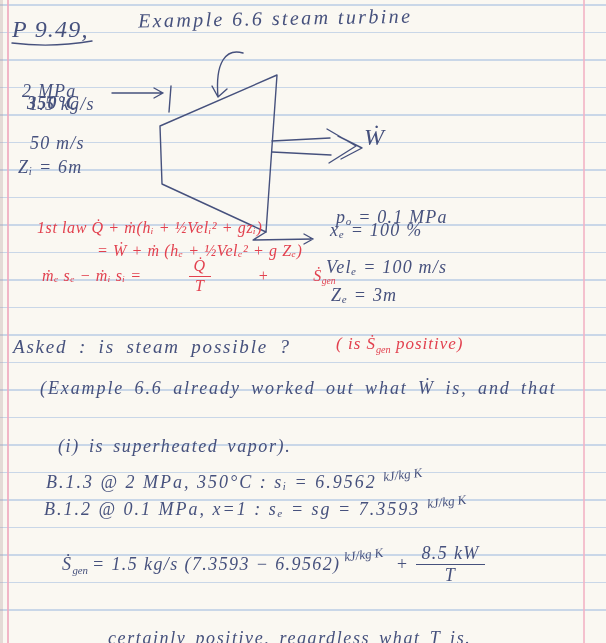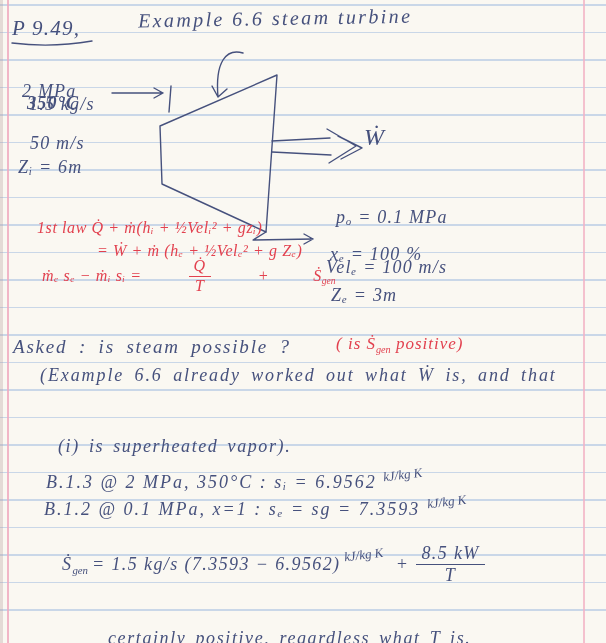--- a/index.html
+++ b/index.html
@@ -38,54 +38,54 @@
 
   <svg class="sketch" width="606" height="643" viewBox="0 0 606 643" fill="none" stroke="#46517d" stroke-width="1.4" stroke-linecap="round" stroke-linejoin="round">
     <path d="M12,43 Q52,48 92,41"></path>
     <path d="M160,126 L277,75 L266,232 L162,184 Z"></path>
     <path d="M112,93 L163,93 M163,93 L154,88 M163,93 L154,98 M171,86 L169,112"></path>
     <path d="M243,53 C226,48 215,62 218,97 M218,97 L212,86 M218,97 L227,89"></path>
     <path d="M272,141 L330,138 M272,152 L331,155 M327,129 L356,146 L329,163 M338,136 L362,148 L341,159"></path>
     <path d="M266,232 L253,240 L313,239 M313,239 L304,234 M313,239 L304,244"></path>
   </svg>
 
-  <span class="t" style="left:12px;top:16px;font-size:21px;">P 9.49,</span>
+  <span class="t" style="left:12px;top:16px;font-size:24px;">P 9.49,</span>
   <span class="t" style="left:138px;top:7px;font-size:20px;letter-spacing:2.4px;transform:rotate(-1deg);">Example 6.6 steam turbine</span>
 
   <span class="t" style="left:29px;top:54px;margin-top:40px;">1.5 kg/s</span>
   <span class="t" style="left:22px;top:81px;">2 MPa</span>
   <span class="t bold" style="left:27px;top:93px;text-align:right;">350°C</span>
   <span class="t" style="left:30px;top:133px;">50 m/s</span>
   <span class="t" style="left:18px;top:157px;">Zᵢ = 6m</span>
 
   <span class="t" style="left:364px;top:124px;font-size:24px;">Ẇ</span>
 
   <span class="t" style="left:336px;top:207px;">pₒ = 0.1 MPa</span>
-  <span class="t" style="left:330px;top:244px;font-family:Liberation Serif, serif;">xₑ = 100 %</span>
+  <span class="t" style="left:330px;top:220px;font-family:Liberation Serif, serif;">xₑ = 100 %</span>
   <span class="t" style="left:326px;top:257px;">Velₑ = 100 m/s</span>
   <span class="t" style="left:331px;top:285px;">Zₑ = 3m</span>
 
   <span class="t red" style="left:37px;top:219px;font-size:16px;letter-spacing:0.6px;">1st law  Q̇ + ṁ(hᵢ + ½Velᵢ² + gzᵢ)</span>
   <span class="t red" style="left:97px;top:242px;font-size:16px;letter-spacing:0.6px;">= Ẇ + ṁ (hₑ + ½Velₑ² + g Zₑ)</span>
   <span class="t red eqrow" style="left:42px;top:258px;font-size:16px;letter-spacing:0.6px;gap:44px;">
     <span>ṁₑ sₑ − ṁᵢ sᵢ  =</span>
     <span class="frac">
       <span class="num">Q̇</span>
       <span class="den">T</span>
     </span>
     <span>+</span>
     <span><span>Ṡ</span><span class="sub">gen</span></span>
   </span>
 
   <span class="t" style="left:13px;top:336px;font-size:19px;letter-spacing:1.8px;word-spacing:5px;">Asked :  is steam possible ?</span>
   <span class="t red" style="left:336px;top:334px;font-size:17px;letter-spacing:1px;">
     <span>( is </span><span>Ṡ</span><span class="sub">gen</span><span> positive)</span>
   </span>
 
-  <span class="t" style="left:40px;top:365px;letter-spacing:1.9px;word-spacing:4px;text-align:right;">(Example 6.6 already worked out what Ẇ is, and that</span>
+  <span class="t" style="left:40px;top:378px;letter-spacing:1.9px;word-spacing:4px;text-align:right;">(Example 6.6 already worked out what Ẇ is, and that</span>
   <span class="t" style="left:58px;top:415px;letter-spacing:1.6px;word-spacing:3px;margin-top:21px;">(i) is superheated vapor).</span>
 
   <span class="t" style="left:46px;top:472px;letter-spacing:2px;">
     <span>B.1.3 @ 2 MPa, 350°C :  sᵢ = 6.9562</span>
     <span class="units">kJ/kg K</span>
   </span>
   <span class="t" style="left:44px;top:499px;letter-spacing:2px;">
     <span>B.1.2 @ 0.1 MPa, x=1  :  sₑ = sg = 7.3593</span>
     <span class="units">kJ/kg K</span>
   </span>

